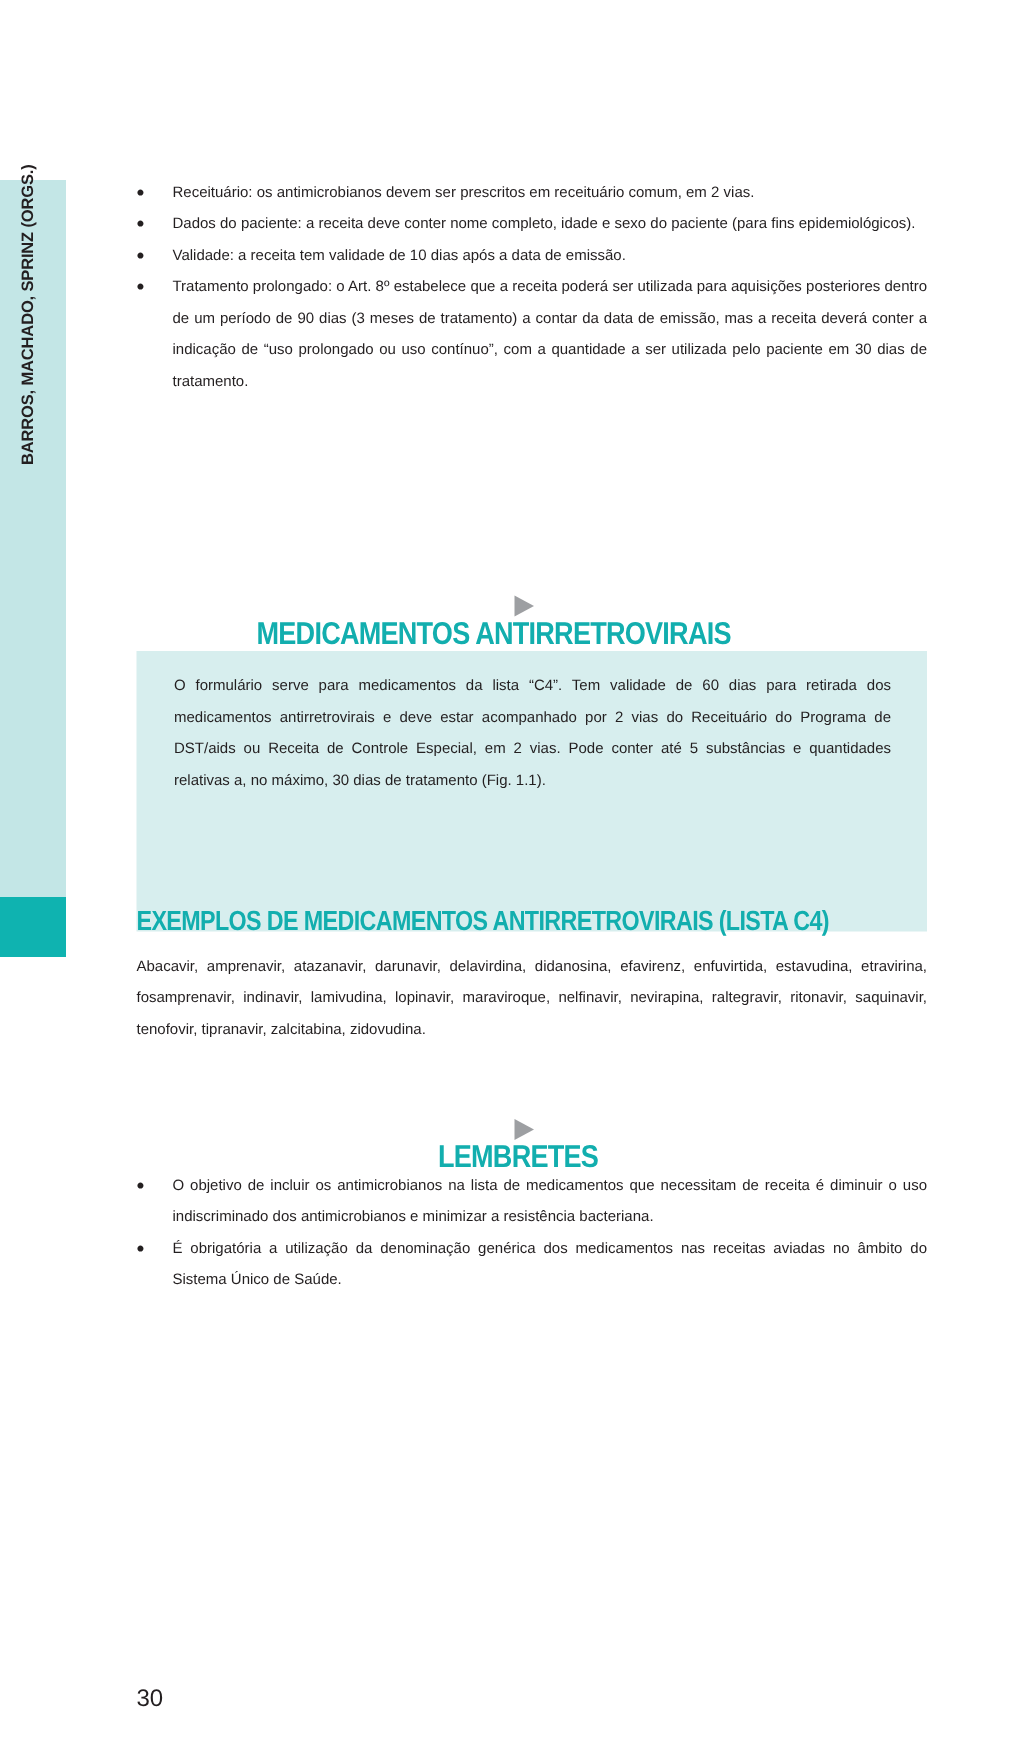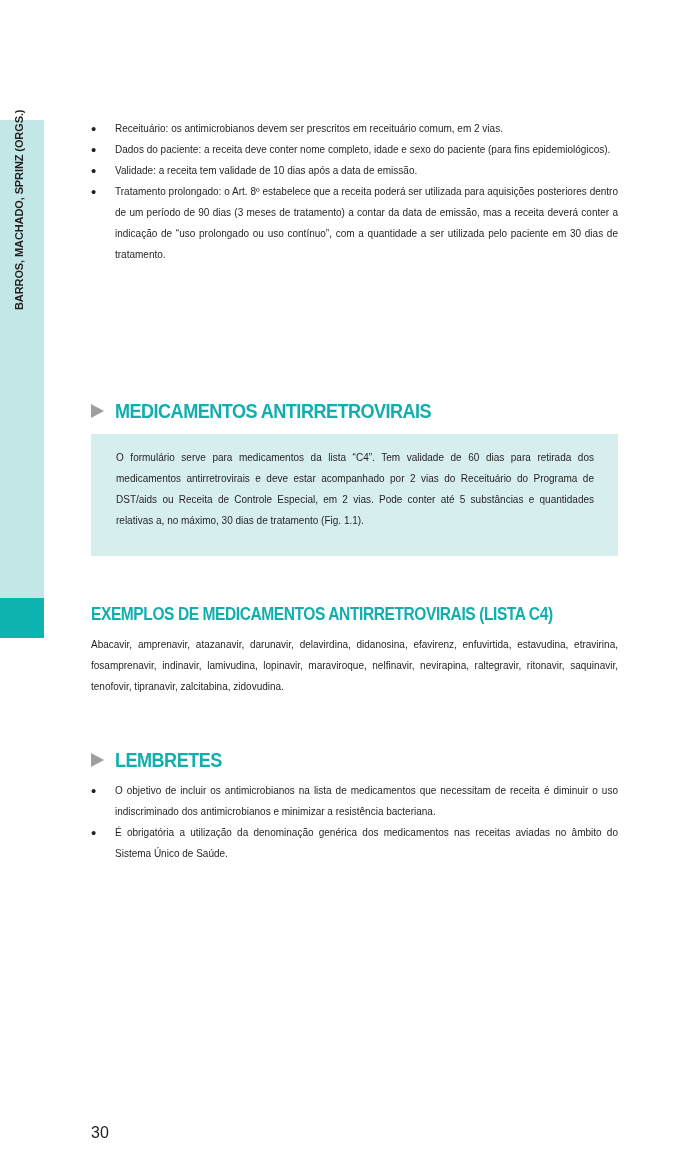--- a/index.html
+++ b/index.html
@@ -24,32 +24,32 @@
     font-stretch: condensed;
   }
   .content { position: absolute; left: 91px; width: 527px; }
   .text { font-size: 10px; line-height: 21px; }
   ul.bullets { list-style: none; margin: 0; padding: 0; }
   ul.bullets li { position: relative; padding-left: 24px; text-align: justify; }
   ul.bullets li::before {
     content: "•"; position: absolute; left: 0; top: 0; font-size: 15px;
   }
   .heading {
-    display: flex; align-items: center; height: 28px;
+    display: flex; align-items: center; height: 28px; flex-direction: column;
   }
   .tri {
     width: 0; height: 0; border-top: 7px solid transparent; border-bottom: 7px solid transparent;
     border-left: 13px solid #9d9fa2; margin-right: 11px;
   }
   .h-text {
     font-weight: bold; color: #12aeae; font-size: 21px; letter-spacing: -0.6px;
     transform: scaleX(0.86); transform-origin: left center; white-space: nowrap;
   }
   .box {
-    position: absolute; left: 91px; top: 434px; width: 527px; height: 122px; background: #d7eeee;
+    position: absolute; left: 91px; top: 434px; width: 527px; height: 187px; background: #d7eeee;
   }
   .box p {
     margin: 0; position: absolute; left: 25px; top: 13px; width: 478px; text-align: justify;
   }
   .sub {
     font-weight: bold; color: #12aeae; font-size: 18.5px; letter-spacing: -0.5px;
     transform: scaleX(0.84); transform-origin: left center; white-space: nowrap;
   }
   .justify { text-align: justify; margin: 0; }
   .page-num { position: absolute; left: 91px; top: 1124px; font-size: 16px; }

